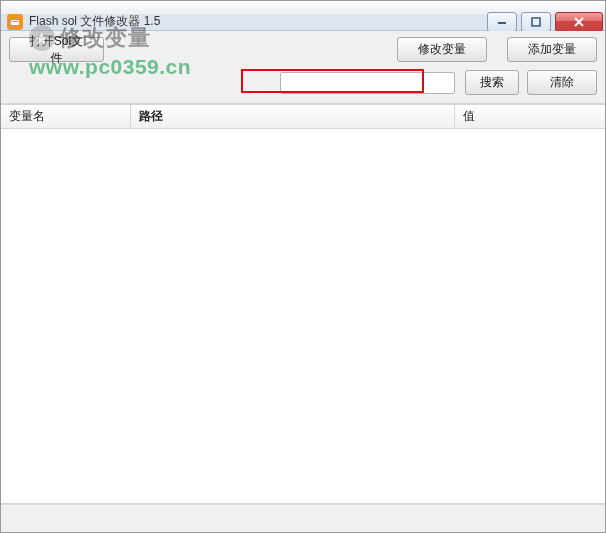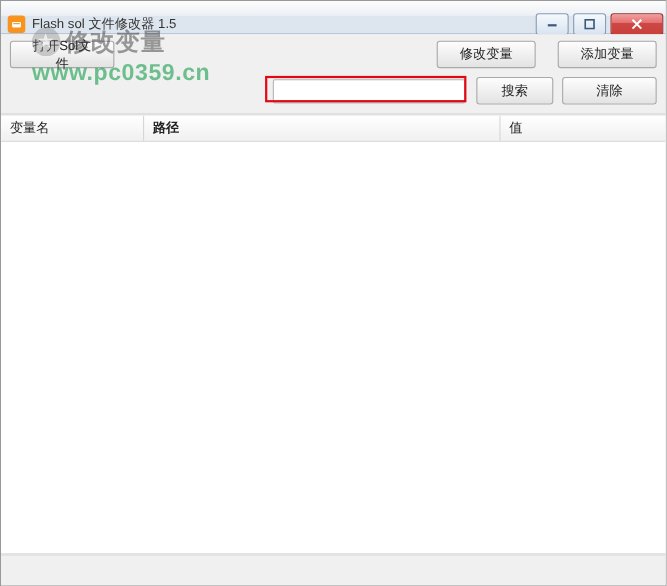--- a/index.html
+++ b/index.html
@@ -198,23 +198,23 @@
       <span style="width:8px"></span>
       <span class="gap"></span>
       <button class="btn btn-wide">修改变量</button>
       <span style="width:8px"></span>
       <button class="btn btn-wide">添加变量</button>
     </div>
     <div class="row">
       <span class="gap"></span>
       <input class="search-input" type="text" value="" style="">
       <span style="width:10px"></span>
-      <button class="btn" style="width:70px">搜索</button>
+      <button class="btn" style="width:54px">搜索</button>
       <span style="width:8px"></span>
-      <button class="btn" style="width:86px">清除</button>
+      <button class="btn" style="width:70px">清除</button>
     </div>
 
     <div class="hl-box" style="left:240px; top:38px; width:183px; height:24px;"></div>
   </div>
 
   <div class="table-wrap">
     <div class="thead">
       <div class="th c1">变量名</div>
       <div class="th c2">路径</div>
       <div class="th c3">值</div>

